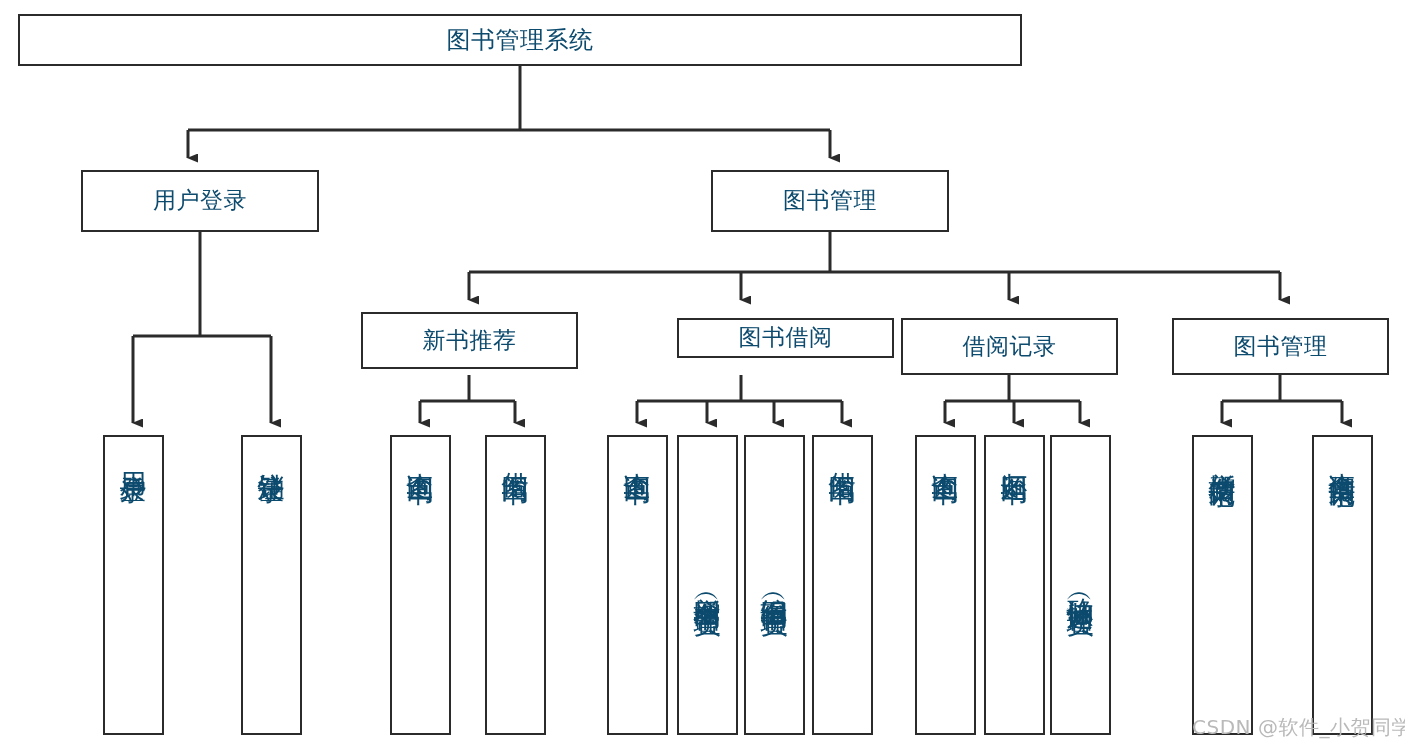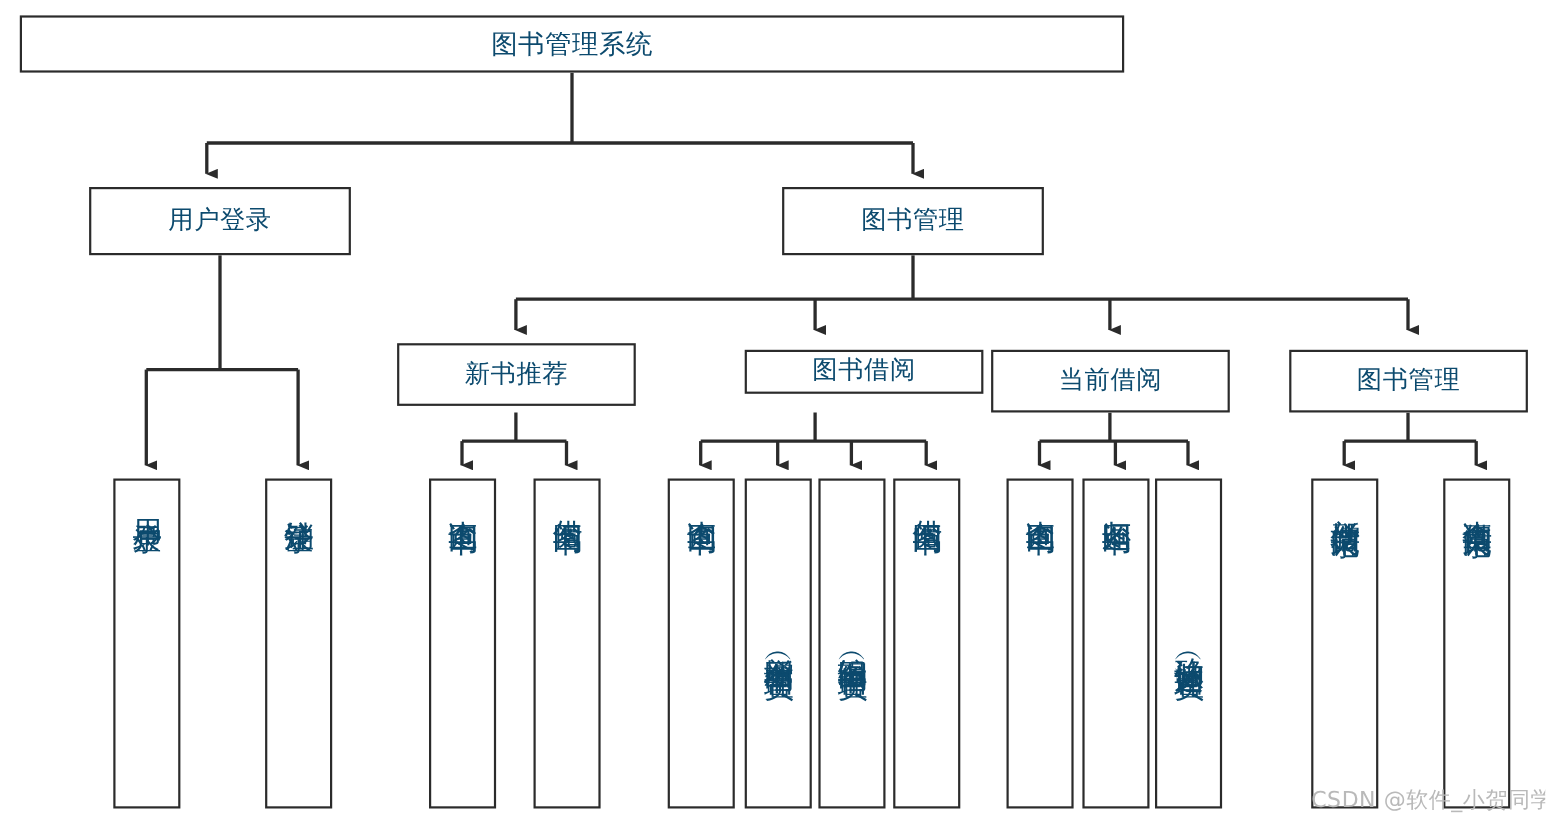--- a/index.html
+++ b/index.html
@@ -161,21 +161,21 @@
     <span class="node-label">图书管理</span>
   </div>
 
   <div class="node horiz" style="left:361px; top:312px; width:217px; height:57px;">
     <span class="node-label">新书推荐</span>
   </div>
   <div class="node horiz" style="left:633px; top:318px; width:217px; height:40px;margin-left:44px;">
     <span class="node-label">图书借阅</span>
   </div>
   <div class="node horiz" style="left:901px; top:318px; width:217px; height:57px;">
-    <span class="node-label">当前借阅</span>
+    <span class="node-label">借阅记录</span>
   </div>
   <div class="node horiz" style="left:1172px; top:318px; width:217px; height:57px;">
     <span class="node-label">图书管理</span>
   </div>
 
   <div class="node vert" style="left:103px; top:435px; width:61px; height:300px;">
     <span class="node-label">用户登录</span>
   </div>
   <div class="node vert" style="left:241px; top:435px; width:61px; height:300px;">
     <span class="node-label">注销登录</span>

